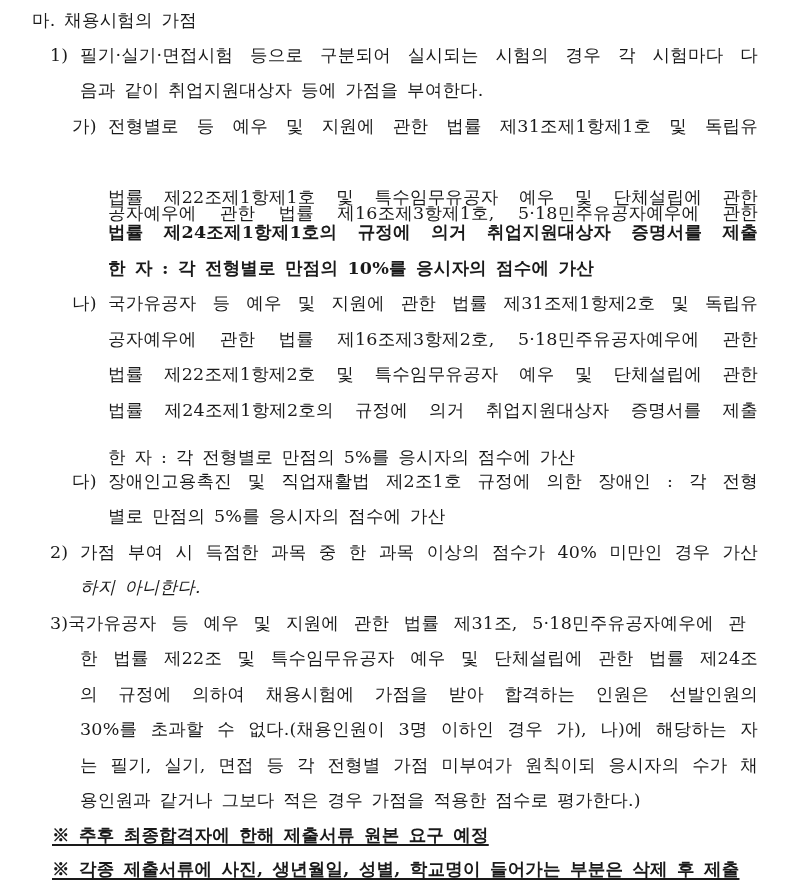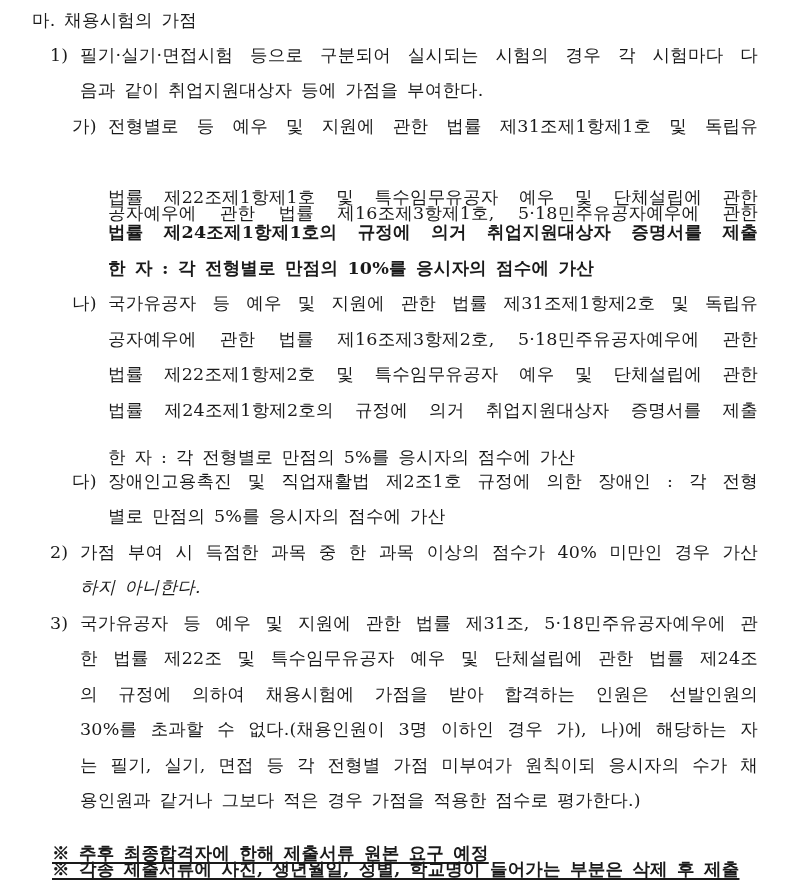--- a/index.html
+++ b/index.html
@@ -51,23 +51,23 @@
 
   <div class="line" style="left:72px; top:469px;">다)</div>
   <div class="line justify" style="left:108px; top:469px; width:650px;">장애인고용촉진 및 직업재활법 제2조1호 규정에 의한 장애인 : 각 전형</div>
   <div class="line" style="left:108px; top:504px;">별로 만점의 5%를 응시자의 점수에 가산</div>
 
   <div class="line" style="left:50px; top:540px;">2)</div>
   <div class="line justify" style="left:80px; top:540px; width:678px;">가점 부여 시 득점한 과목 중 한 과목 이상의 점수가 40% 미만인 경우 가산</div>
   <div class="line" style="left:80px; top:575px;font-style:italic;">하지 아니한다.</div>
 
   <div class="line" style="left:50px; top:611px;">3)</div>
-  <div class="line justify" style="left:80px; top:611px; width:678px;">국가유공자 등 예우 및 지원에 관한 법률 제31조, 5·18민주유공자예우에 관</div>
+  <div class="line justify" style="left:68px; top:611px; width:678px;">국가유공자 등 예우 및 지원에 관한 법률 제31조, 5·18민주유공자예우에 관</div>
   <div class="line justify" style="left:80px; top:646px; width:678px;">한 법률 제22조 및 특수임무유공자 예우 및 단체설립에 관한 법률 제24조</div>
   <div class="line justify" style="left:80px; top:682px; width:678px;">의 규정에 의하여 채용시험에 가점을 받아 합격하는 인원은 선발인원의</div>
   <div class="line justify" style="left:80px; top:717px; width:678px;">30%를 초과할 수 없다.(채용인원이 3명 이하인 경우 가), 나)에 해당하는 자</div>
   <div class="line justify" style="left:80px; top:753px; width:678px;">는 필기, 실기, 면접 등 각 전형별 가점 미부여가 원칙이되 응시자의 수가 채</div>
   <div class="line" style="left:80px; top:788px;">용인원과 같거나 그보다 적은 경우 가점을 적용한 점수로 평가한다.)</div>
 
-  <div class="line note" style="left:52px; top:841px;">※  추후 최종합격자에 한해 제출서류 원본 요구 예정</div>
+  <div class="line note" style="left:52px; top:823px;">※  추후 최종합격자에 한해 제출서류 원본 요구 예정</div>
   <div class="line note" style="left:52px; top:857px;">※  각종 제출서류에 사진, 생년월일, 성별, 학교명이 들어가는 부분은 삭제 후 제출</div>
 
 </div>
 
 </body></html>

